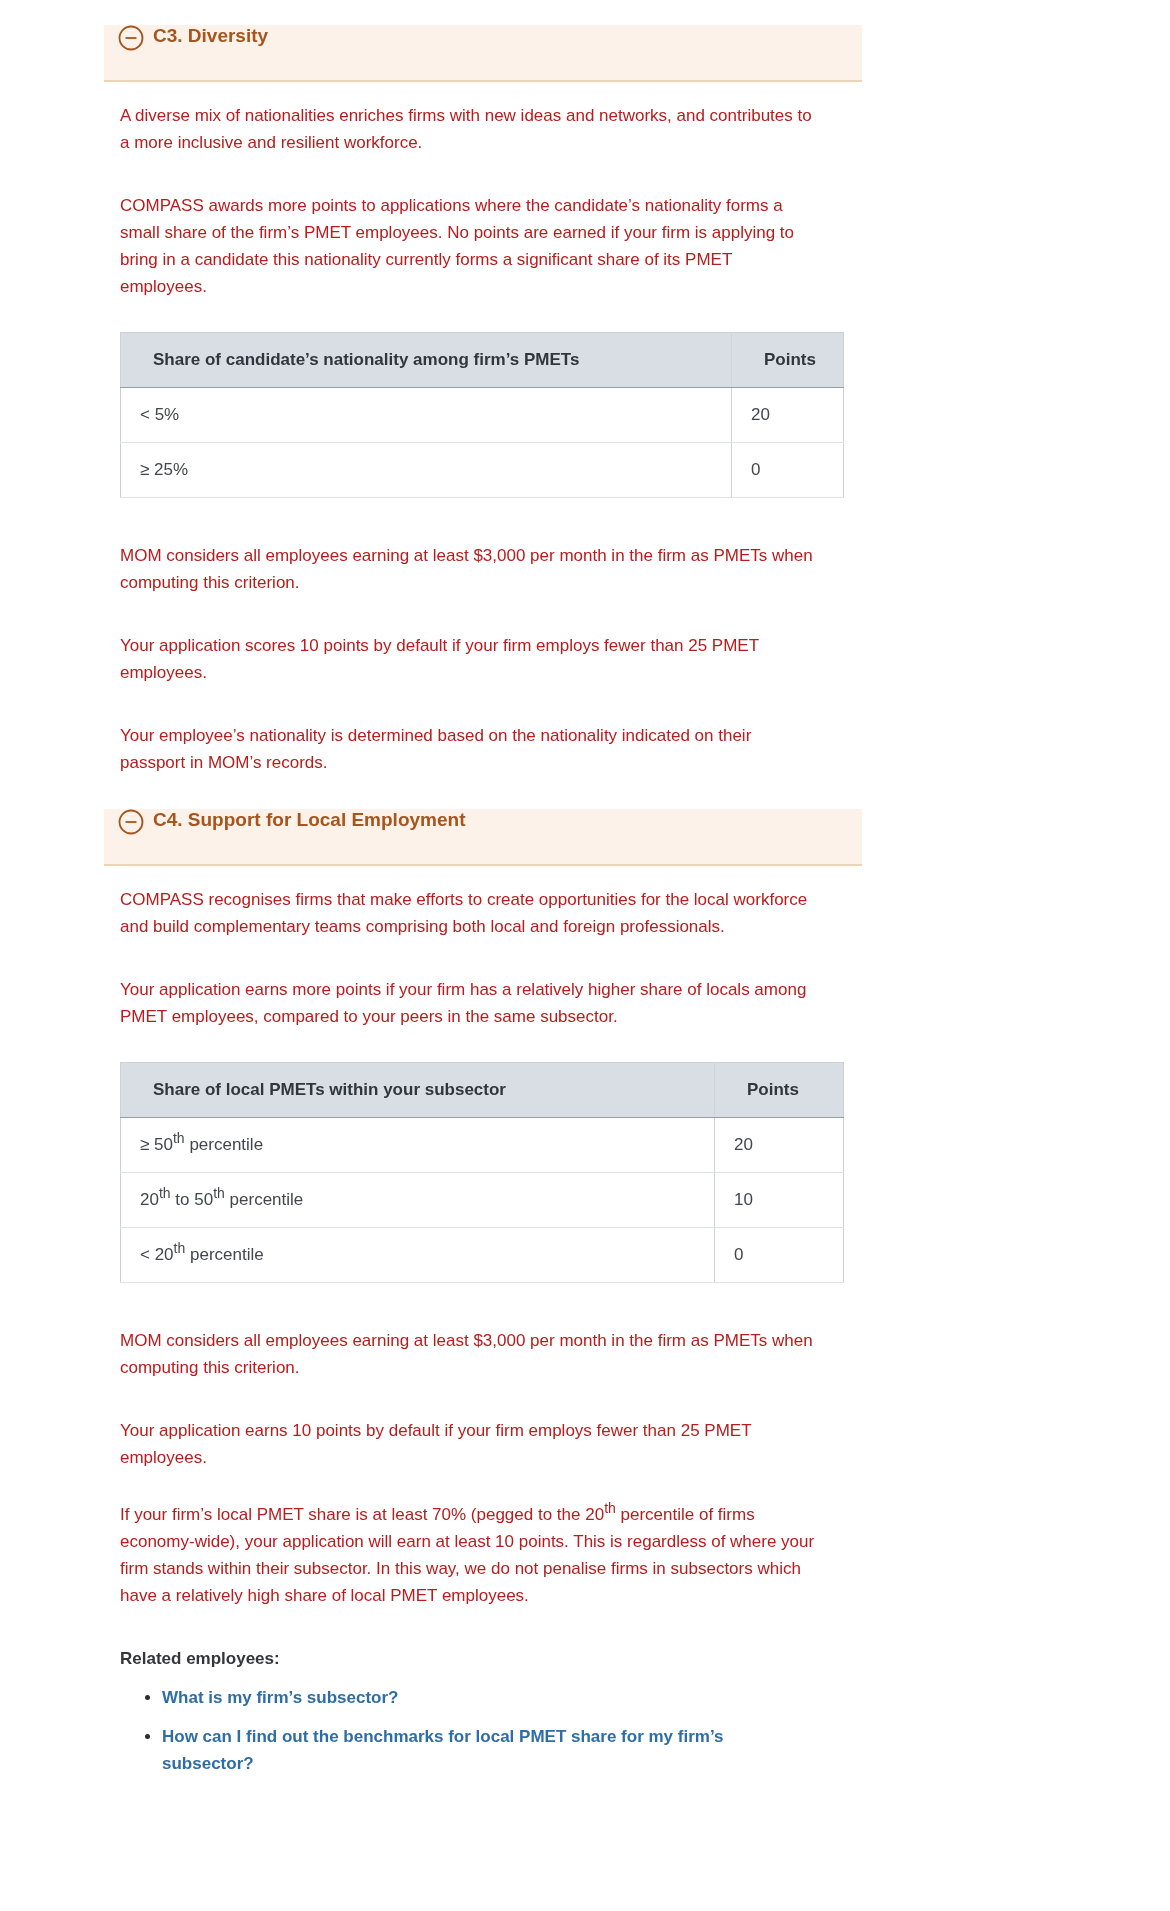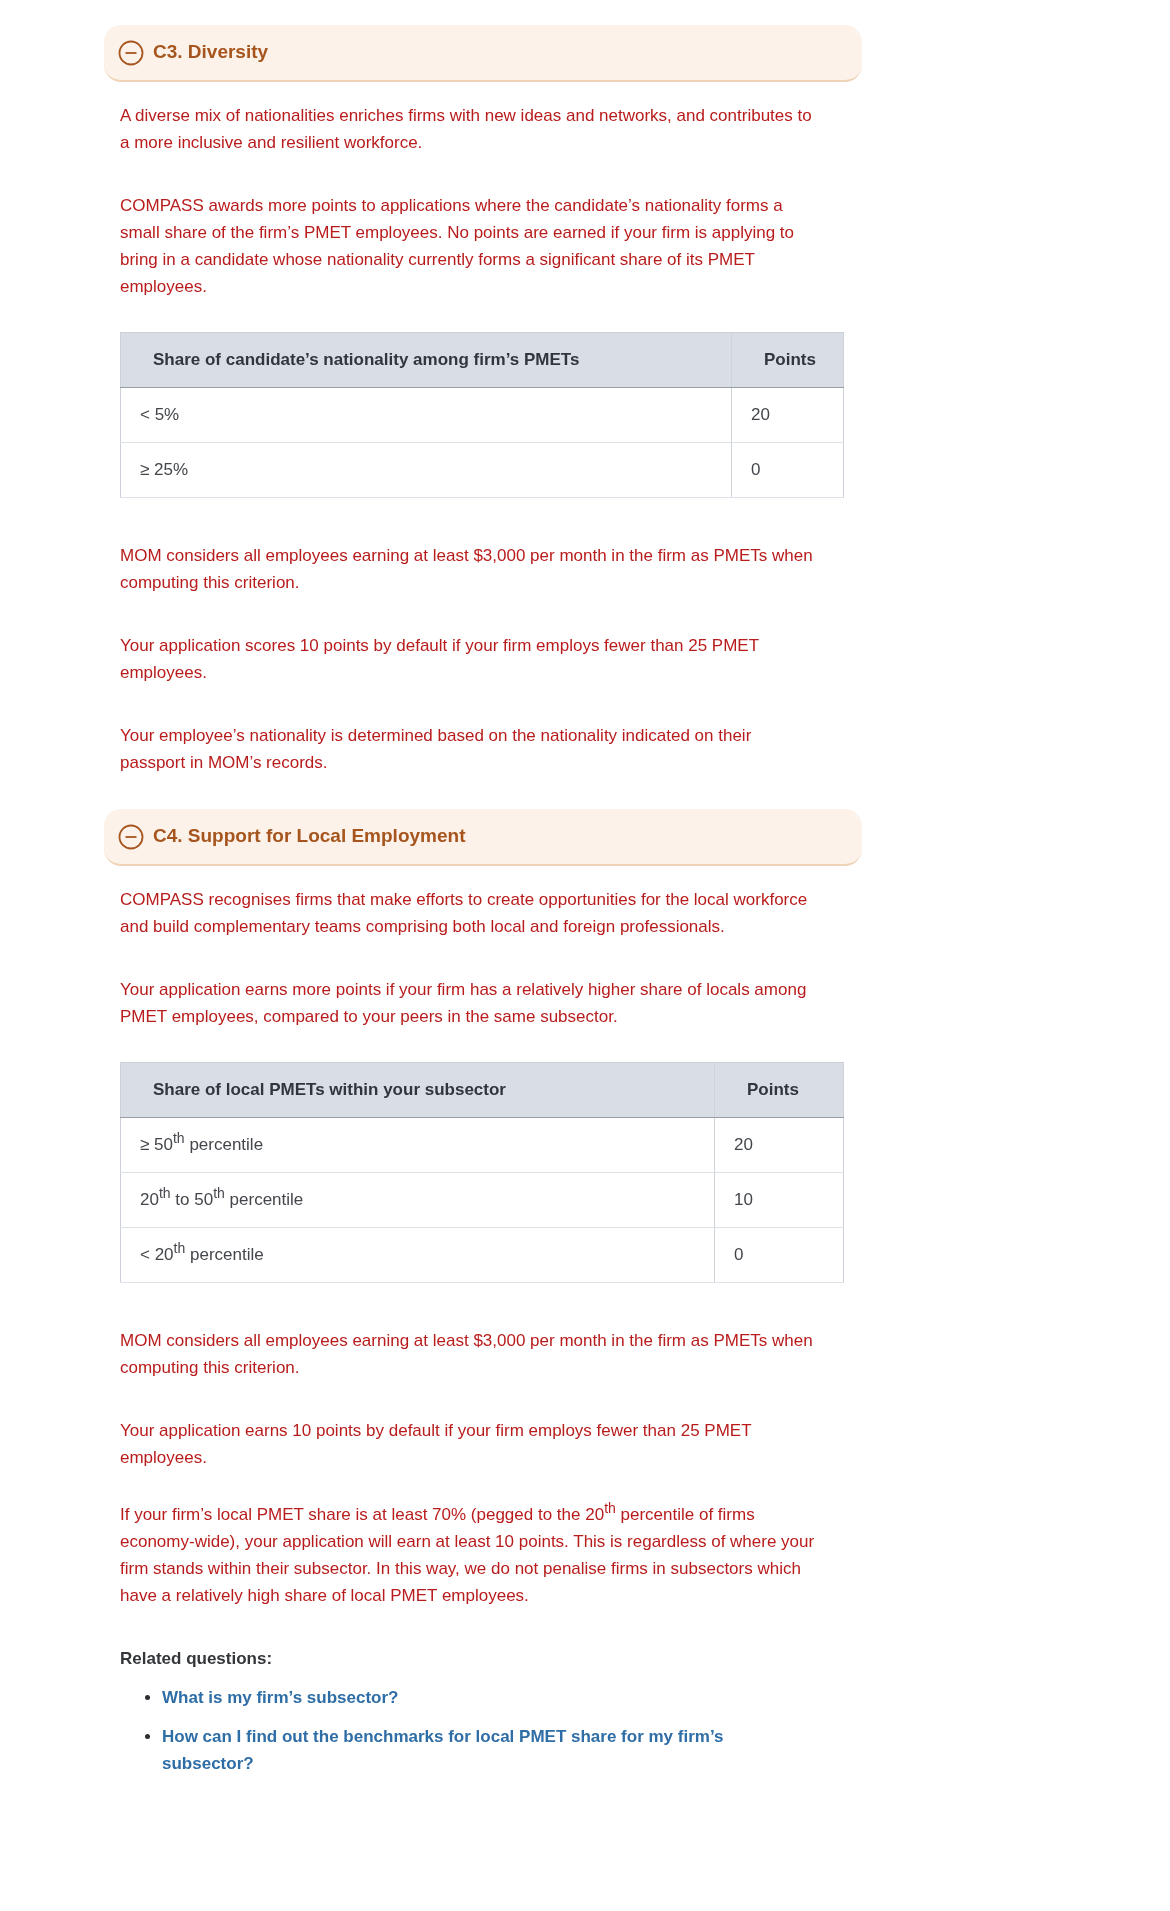--- a/index.html
+++ b/index.html
@@ -15,27 +15,26 @@
   }
   .content-col {
     width: 758px;
     margin-left: 104px;
     padding-top: 25px;
     box-sizing: border-box;
   }
   
   .accordion-header {
     display: flex;
-    align-items: center;
+    align-items: flex-start;
     background: #fdf2e9;
     border-bottom: 2px solid #efd3b6;
     height: 55px;
     padding-left: 14px;
     cursor: pointer;
-    border-radius: 17px;
   }
   .accordion-header .toggle-icon {
     width: 26px;
     height: 26px;
     flex: 0 0 26px;
     margin-right: 9px;
     display: inline-block;
   }
   .accordion-title {
     color: #a5551d;
@@ -136,21 +135,21 @@
       <span class="toggle-icon">
         <svg viewBox="0 0 26 26" width="26" height="26">
           <circle cx="13" cy="13" r="11.5" fill="none" stroke="#a5551d" stroke-width="1.8"></circle>
           <line x1="7.5" y1="13" x2="18.5" y2="13" stroke="#a5551d" stroke-width="1.8"></line>
         </svg>
       </span>
       <span class="accordion-title">C3. Diversity</span>
     </div>
     <div class="accordion-body">
       <p class="para">A diverse mix of nationalities enriches firms with new ideas and networks, and contributes to a more inclusive and resilient workforce.</p>
-      <p class="para tight">COMPASS awards more points to applications where the candidate’s nationality forms a small share of the firm’s PMET employees. No points are earned if your firm is applying to bring in a candidate whose nationality currently forms a significant share of its PMET employees.</p>
+      <p class="para tight">COMPASS awards more points to applications where the candidate’s nationality forms a small share of the firm’s PMET employees. No points are earned if your firm is applying to bring in a candidate this nationality currently forms a significant share of its PMET employees.</p>
 
       <table class="points-table c3-table">
         <thead>
           <tr>
             <th class="col-label">Share of candidate’s nationality among firm’s PMETs</th>
             <th class="col-points">Points</th>
           </tr>
         </thead>
         <tbody>
           <tr>
@@ -204,21 +203,21 @@
             <td>&lt; 20<sup>th</sup> percentile</td>
             <td>0</td>
           </tr>
         </tbody>
       </table>
 
       <p class="para">MOM considers all employees earning at least $3,000 per month in the firm as PMETs when computing this criterion.</p>
       <p class="para pre-p5">Your application earns 10 points by default if your firm employs fewer than 25 PMET employees.</p>
       <p class="para last">If your firm’s local PMET share is at least 70% (pegged to the 20<sup>th</sup> percentile of firms economy-wide), your application will earn at least 10 points. This is regardless of where your firm stands within their subsector. In this way, we do not penalise firms in subsectors which have a relatively high share of local PMET employees.</p>
 
-      <p class="related-heading">Related questions:</p>
+      <p class="related-heading">Related employees:</p>
       <ul class="related-links">
         <li>
           <a>What is my firm’s subsector?</a>
         </li>
         <li>
           <a>How can I find out the benchmarks for local PMET share for my firm’s subsector?</a>
         </li>
       </ul>
     </div>
   </section>

